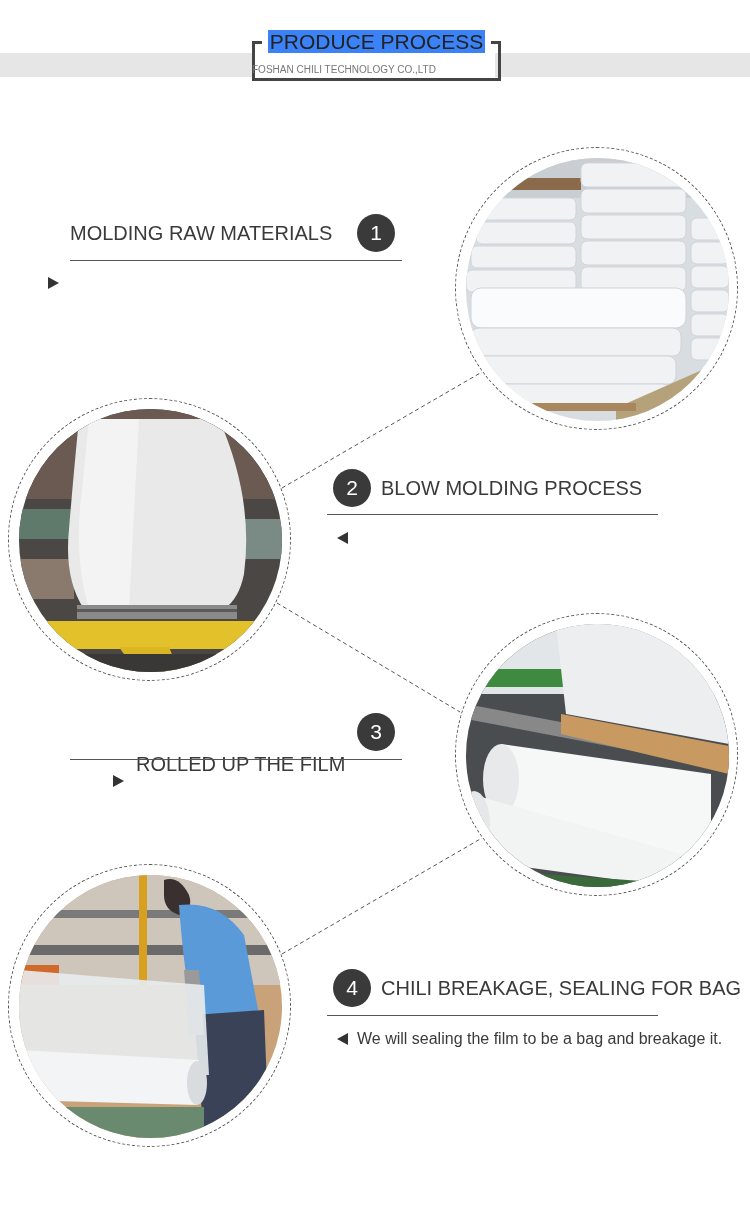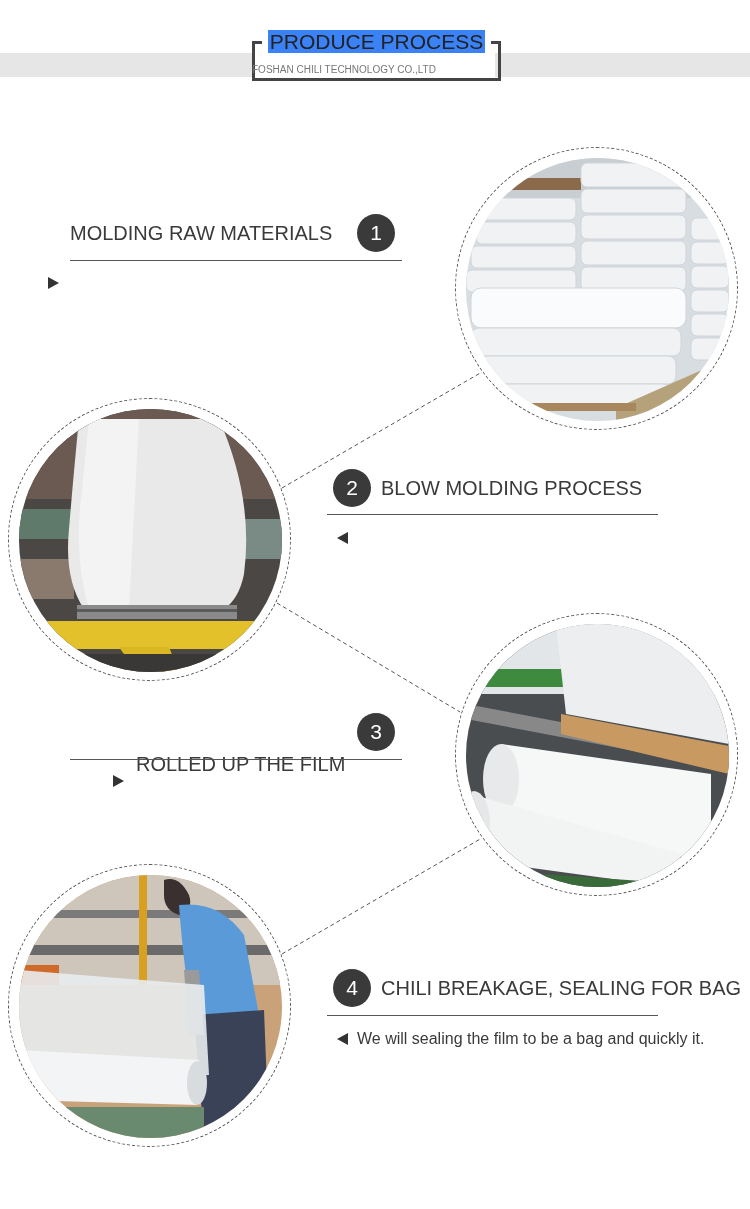--- a/index.html
+++ b/index.html
@@ -165,13 +165,13 @@
 <div class="step-sub" style="left:337px; top:528px;"><span class="tri-l"></span></div>
 
 <div class="step-title" style="left:136px; top:720px;margin-top:32px;">ROLLED UP THE FILM</div>
 <div class="badge" style="left:357px; top:713px;">3</div>
 <div class="rule" style="left:70px; top:759px; width:332px;"></div>
 <div class="step-sub" style="left:104px; top:771px;"><span class="tri-r"></span></div>
 
 <div class="badge" style="left:333px; top:969px;">4</div>
 <div class="step-title" style="left:381px; top:976px;">CHILI BREAKAGE, SEALING FOR BAG</div>
 <div class="rule" style="left:327px; top:1015px; width:331px;"></div>
-<div class="step-sub" style="left:337px; top:1029px;"><span class="tri-l" style="margin-right:9px;"></span><span>We will sealing the film to be a bag and quickly it.</span></div>
+<div class="step-sub" style="left:337px; top:1029px;"><span class="tri-l" style="margin-right:9px;"></span><span>We will sealing the film to be a bag and breakage it.</span></div>
 
 </body></html>

